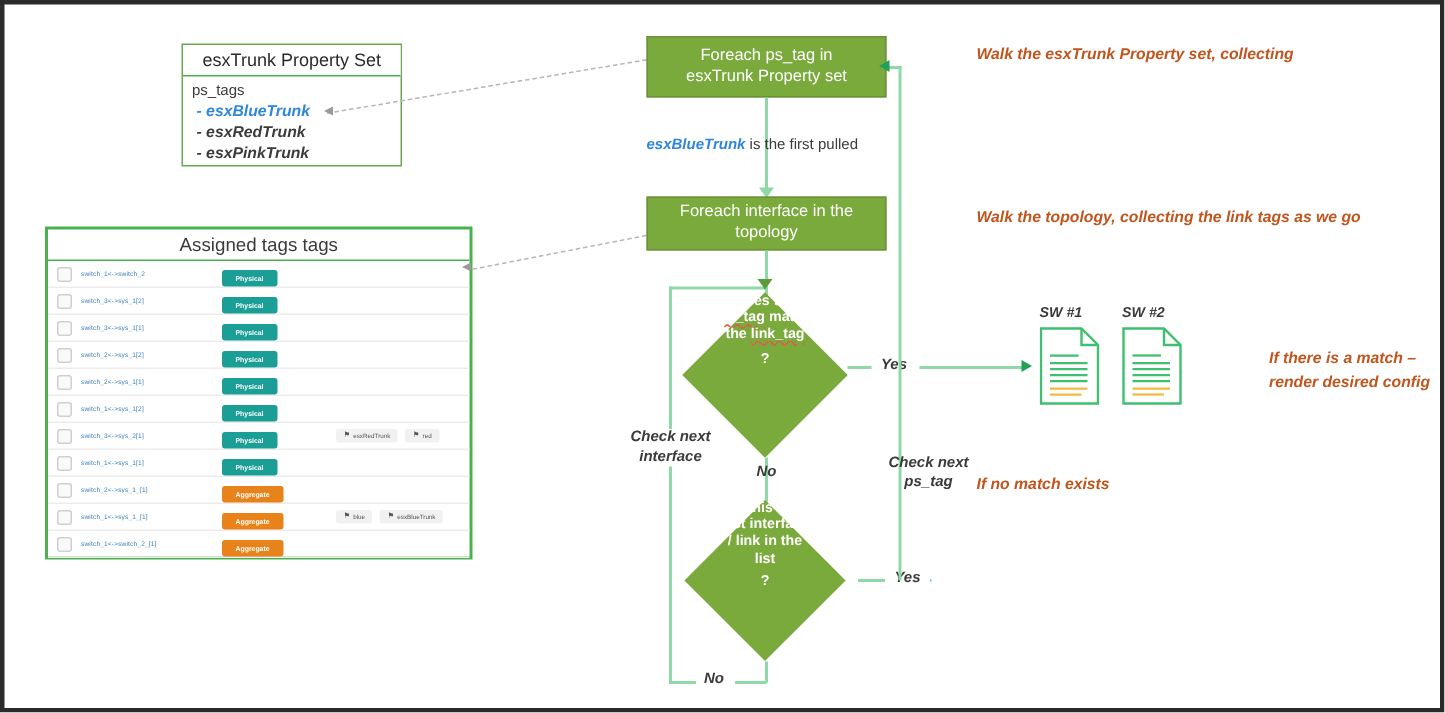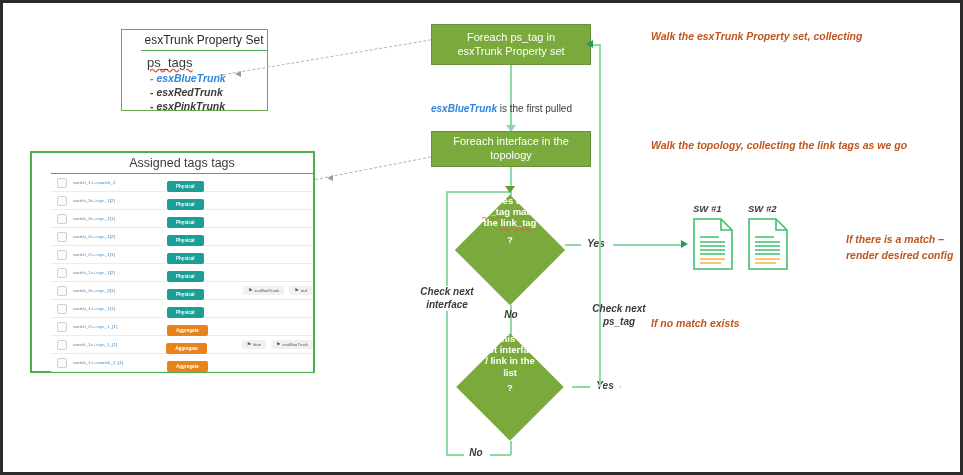--- a/index.html
+++ b/index.html
@@ -5,31 +5,31 @@
   html,body{margin:0;padding:0;background:#ffffff;}
   body{font-family:"Liberation Sans", sans-serif;}
   #page{
     position:relative;
     width:963px;height:475px;
     background:#ffffff;
     border:3px solid #2b2b2b;
     box-sizing:border-box;
     overflow:hidden;
   }
-  .abs{position:absolute;padding-left:19px;}
+  .abs{position:absolute;}
 
   
   #ps-card{left:118px;top:26px;width:147px;height:82px;
     border:1px solid #6aa84f;background:#ffffff;box-sizing:border-box;}
   #ps-card-title{height:20px;line-height:20px;text-align:center;
     font-size:12px;color:#2b2b2b;border-bottom:1px solid #4caf50;
     background:#ffffff;}
   #ps-card-body{padding:4px 0 0 6px;}
-  .ps-label{font-size:13px;color:#3b3b3b;
-    text-decoration:underline;text-decoration-color:#e05c4a;
+  .ps-label{font-size:10px;color:#3b3b3b;
+    text-decoration-color:#e05c4a;
     text-decoration-style:wavy;text-underline-offset:1px;}
   .ps-item{font-size:10.5px;font-style:italic;font-weight:bold;
     color:#3b3b3b;margin-top:2px;padding-left:3px;}
   .ps-item.first{color:#2e86de;}
 
   
   #tags-card{left:27px;top:148px;width:285px;height:222px;
     border:2px solid #4caf50;background:#ffffff;box-sizing:border-box;}
   #tags-title{height:20px;line-height:20px;text-align:center;
     font-size:12.5px;color:#3b3b3b;border-bottom:1.5px solid #4caf50;}
@@ -339,17 +339,17 @@
 
   <div class="note" style="left:843px;top:228px;width:120px;text-align:left;">
     <div>If there is a match –</div>
     <div>render desired config</div>
   </div>
 
   <div class="note" style="left:648px;top:312px;">If no match exists</div>
 
 
 
-  <div class="blue-note" style="left:428px;top:100px;text-align:right;">
+  <div class="blue-note" style="left:428px;top:88px;text-align:right;">
     <b>esxBlueTrunk</b><span> is the first pulled</span>
   </div>
 
 </div>
 
 </body></html>

